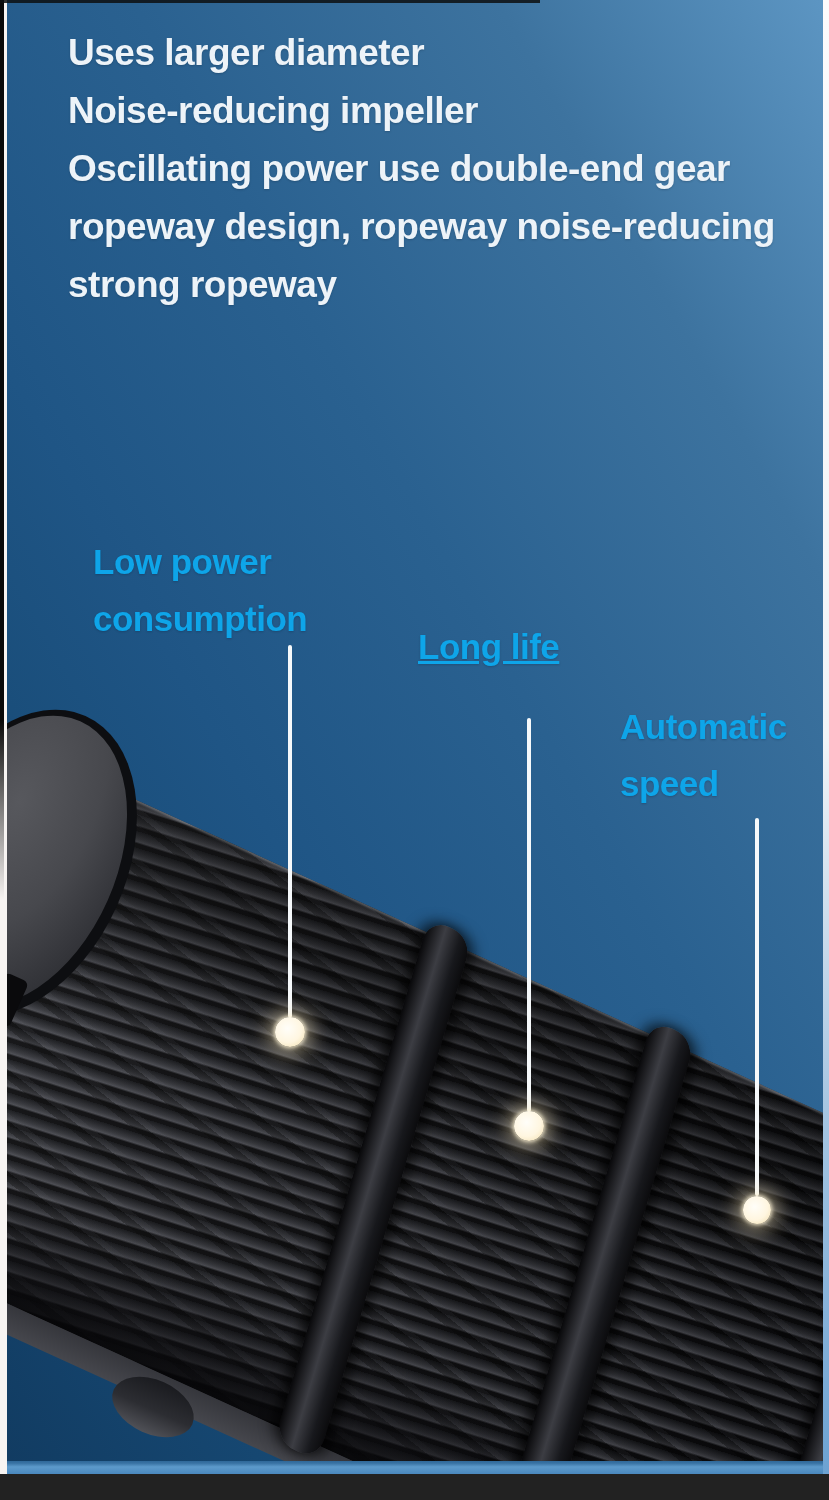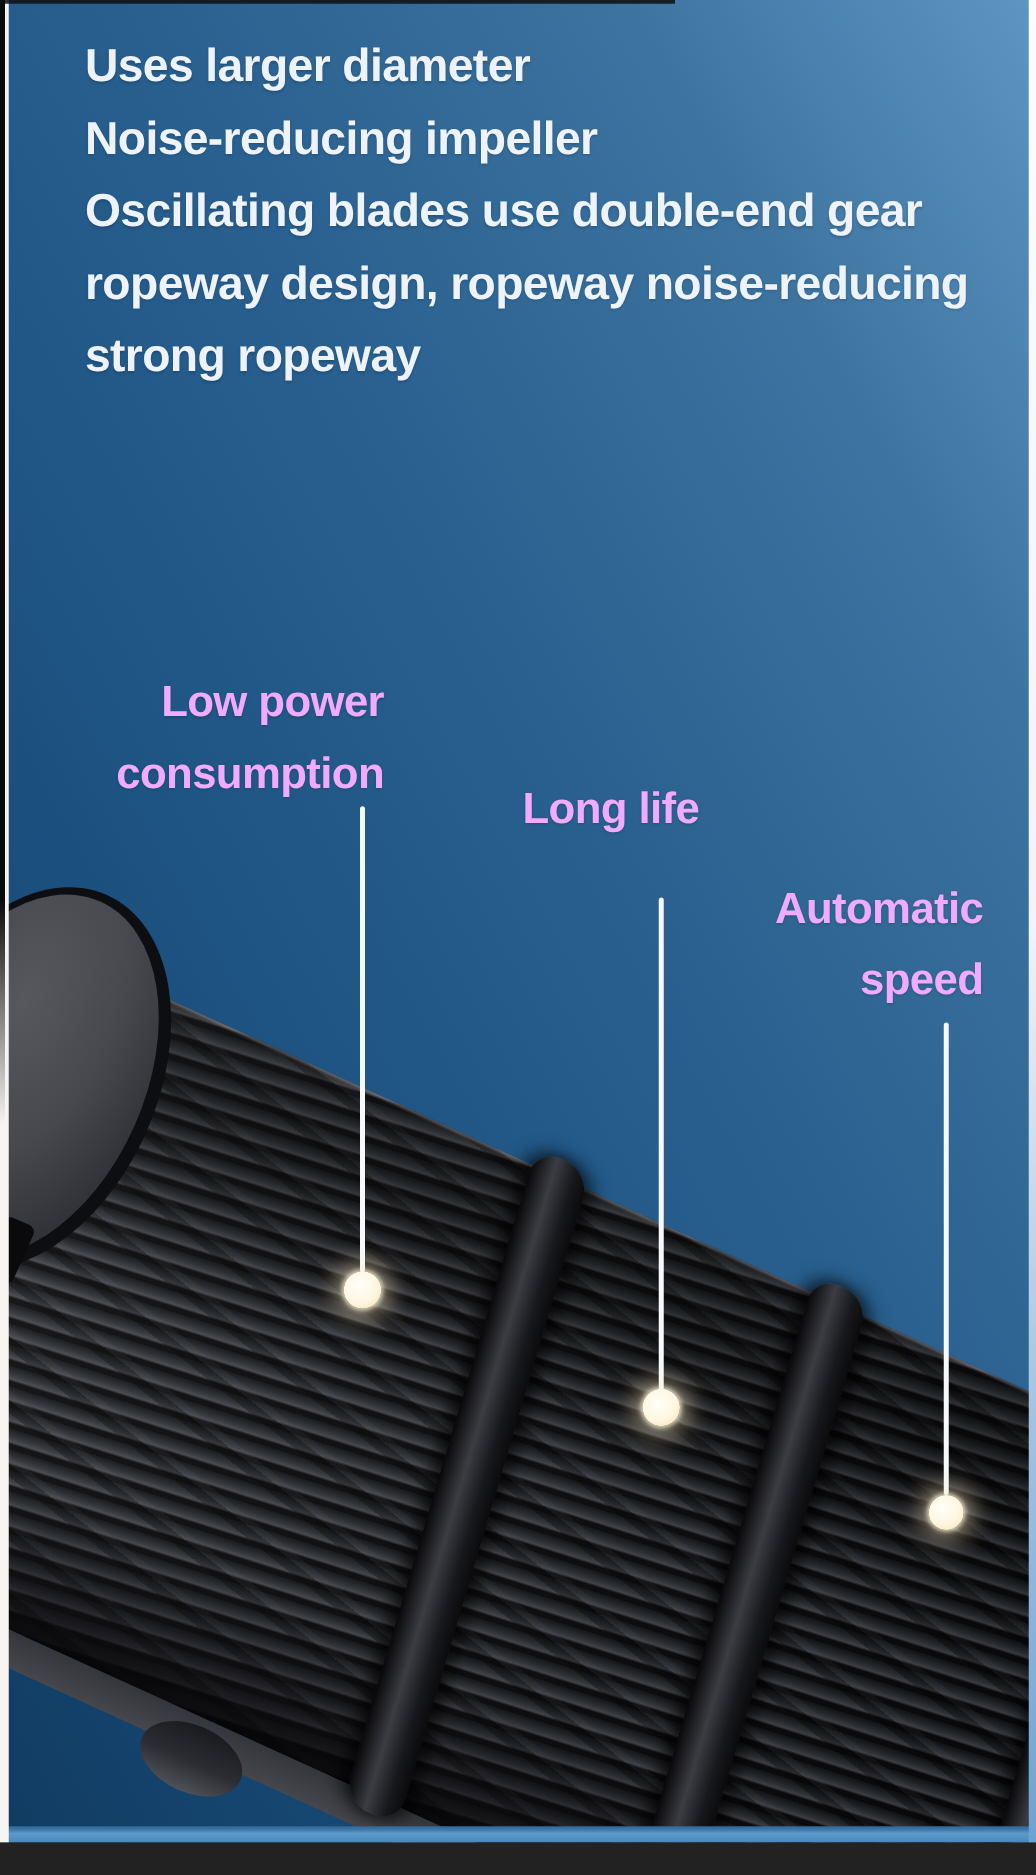--- a/index.html
+++ b/index.html
@@ -60,24 +60,24 @@
   }
   
   .heading{
     position:absolute;left:68px;top:24px;z-index:25;
     font-size:37px;line-height:58px;font-weight:bold;letter-spacing:-0.5px;
     color:#edf3f8;text-shadow:0 1px 2px rgba(10,30,50,0.25);
   }
   .callout{
     position:absolute;z-index:25;
     font-size:35px;line-height:57px;font-weight:bold;letter-spacing:-0.5px;
-    color:#f0abfc;text-shadow:0 1px 2px rgba(10,30,50,0.25);text-align:right;
+    color:#0ea5e9;text-shadow:0 1px 2px rgba(10,30,50,0.25);
   }
   .callout-1{left:93px;top:533px;}
-  .callout-2{left:418px;top:618px;}
+  .callout-2{left:418px;top:618px;text-decoration:underline;}
   .callout-3{left:620px;top:698px;}
   
   .leader{position:absolute;width:4px;border-radius:2px;background:#f6f9fb;z-index:20;}
   .leader-1{left:288px;top:645px;height:373px;}
   .leader-2{left:527px;top:718px;height:394px;}
   .leader-3{left:755px;top:818px;height:378px;}
   .dot{
     position:absolute;border-radius:50%;z-index:21;
     background:radial-gradient(circle at 42% 38%, #fffef9 0%, #fff6e0 55%, #f1ddab 100%);
     box-shadow:0 0 20px 7px rgba(255,238,196,0.55), 0 0 4px 1px rgba(255,248,225,0.9);
@@ -117,21 +117,21 @@
     </div>
     <div class="imp-cap-rim"></div>
     <div class="imp-cap"></div>
     <div class="imp-stub"></div>
     <div class="imp-bump"></div>
   </div>
 
   <div class="heading">
     <div>Uses larger diameter</div>
     <div>Noise-reducing impeller</div>
-    <div>Oscillating blades use double-end gear</div>
+    <div>Oscillating power use double-end gear</div>
     <div>ropeway design, ropeway noise-reducing</div>
     <div>strong ropeway</div>
   </div>
 
   <div class="callout callout-1">
     <div>Low power</div>
     <div>consumption</div>
   </div>
   <div class="callout callout-2">
     <div>Long life</div>

